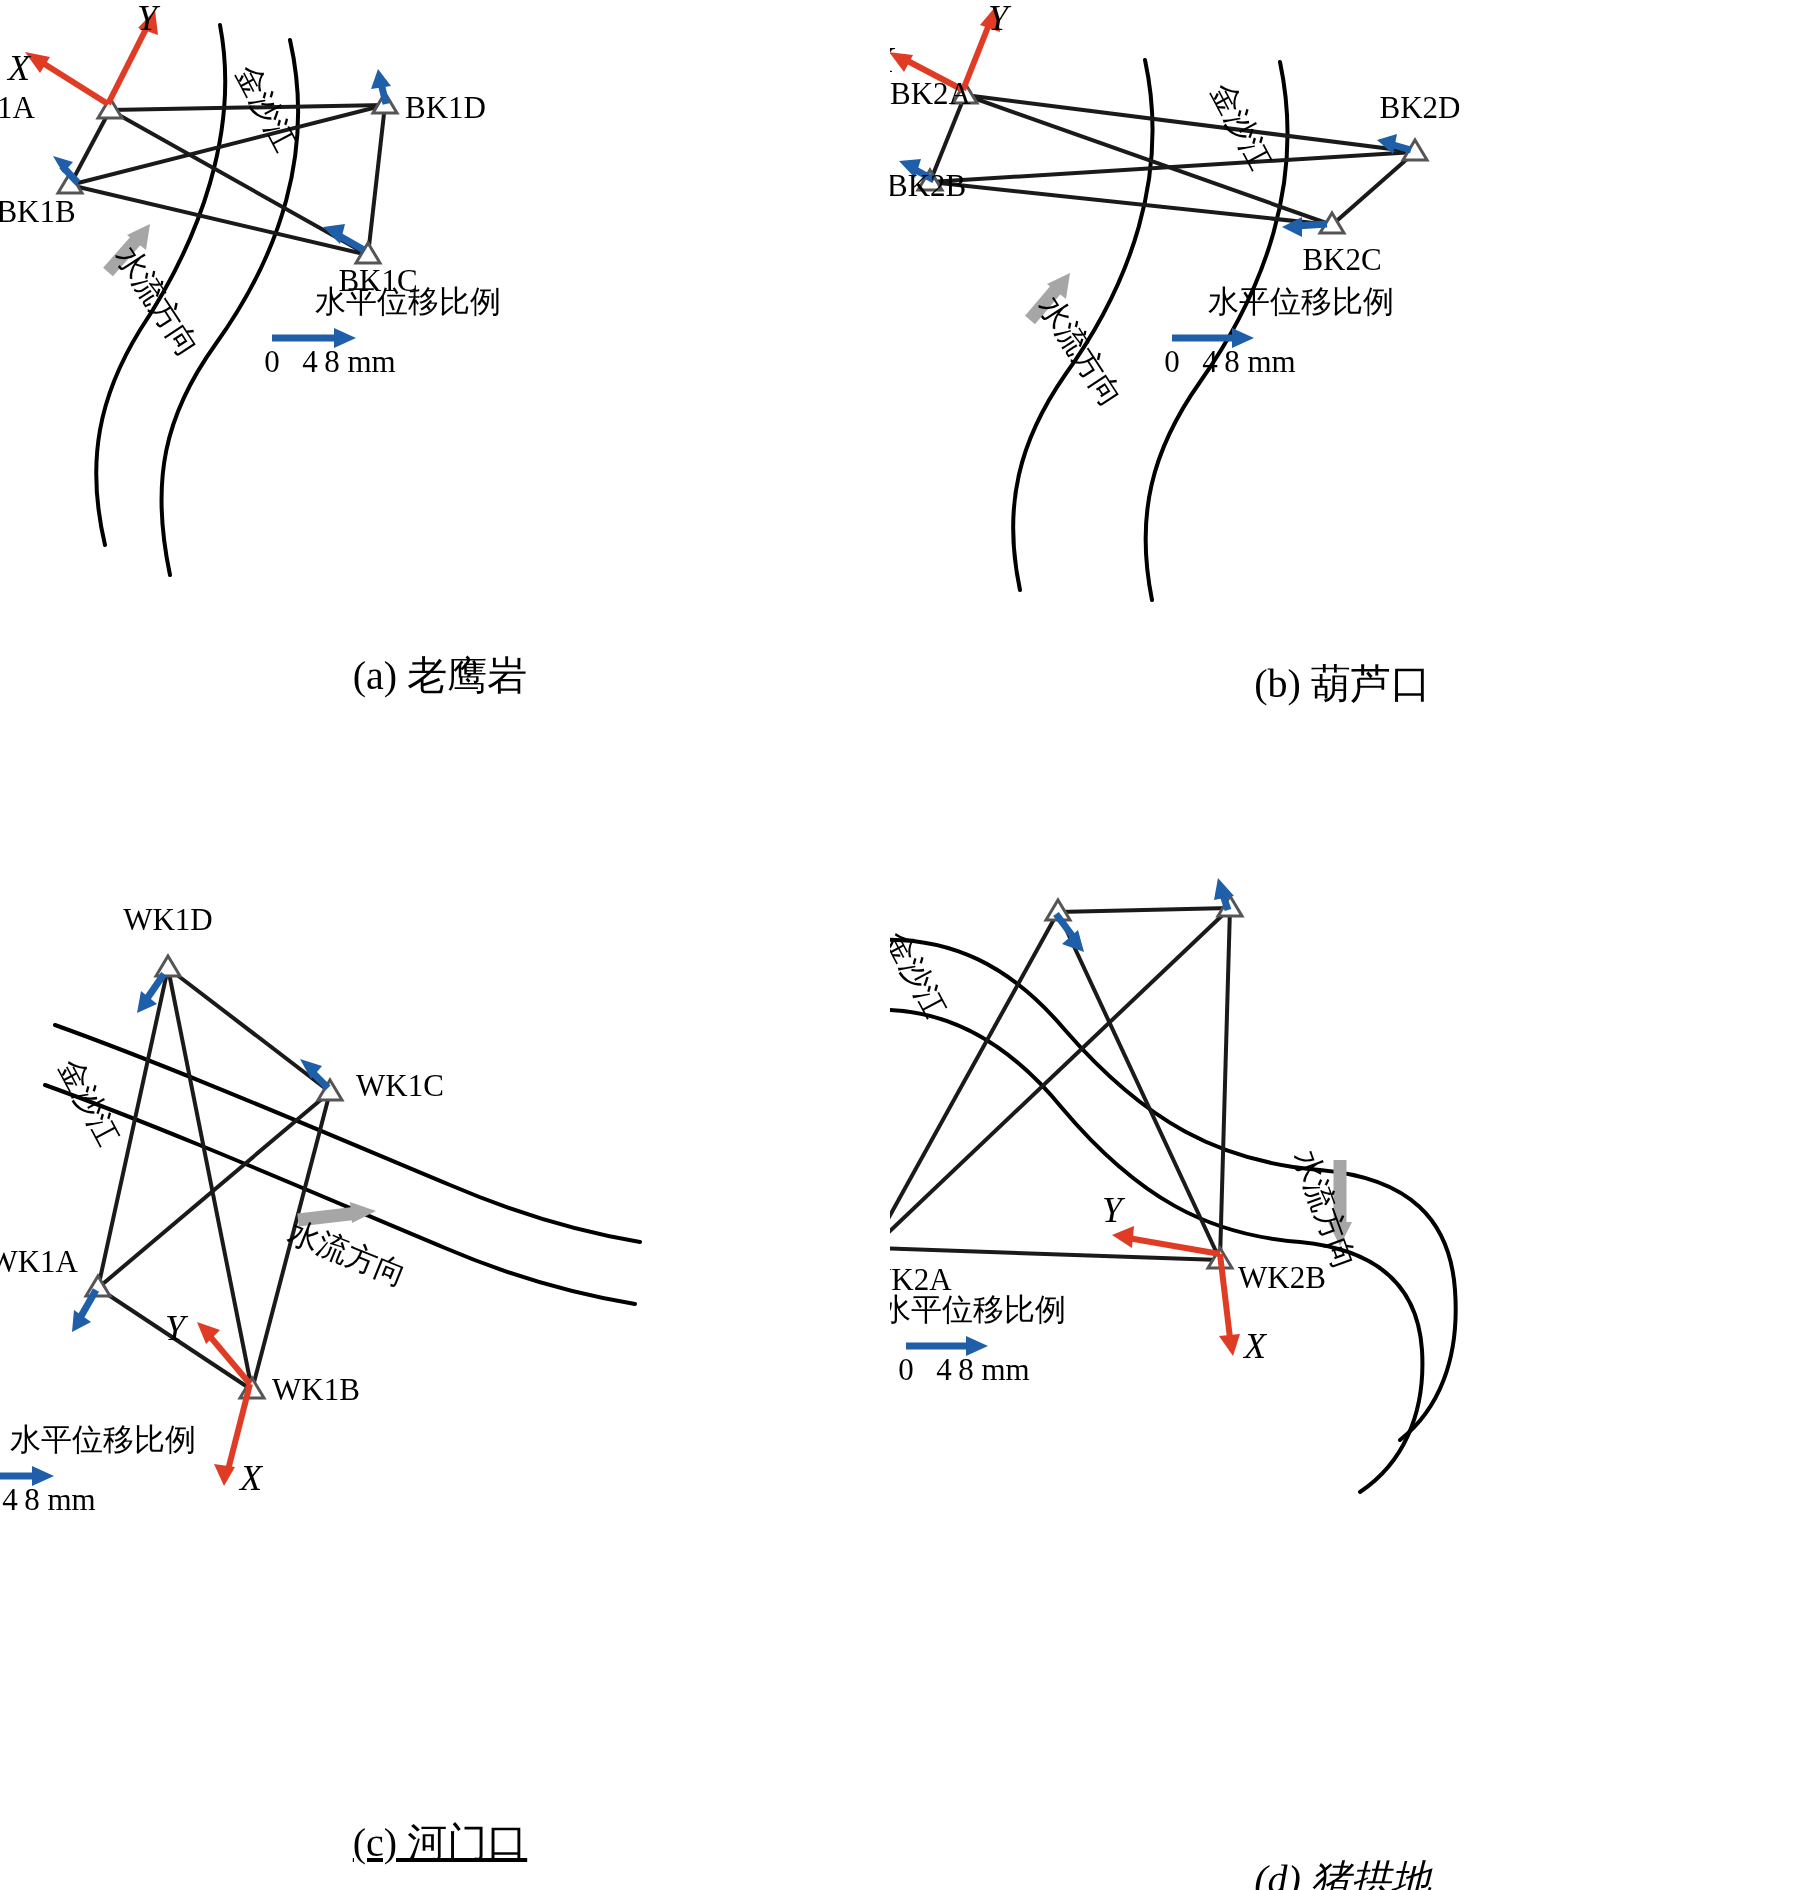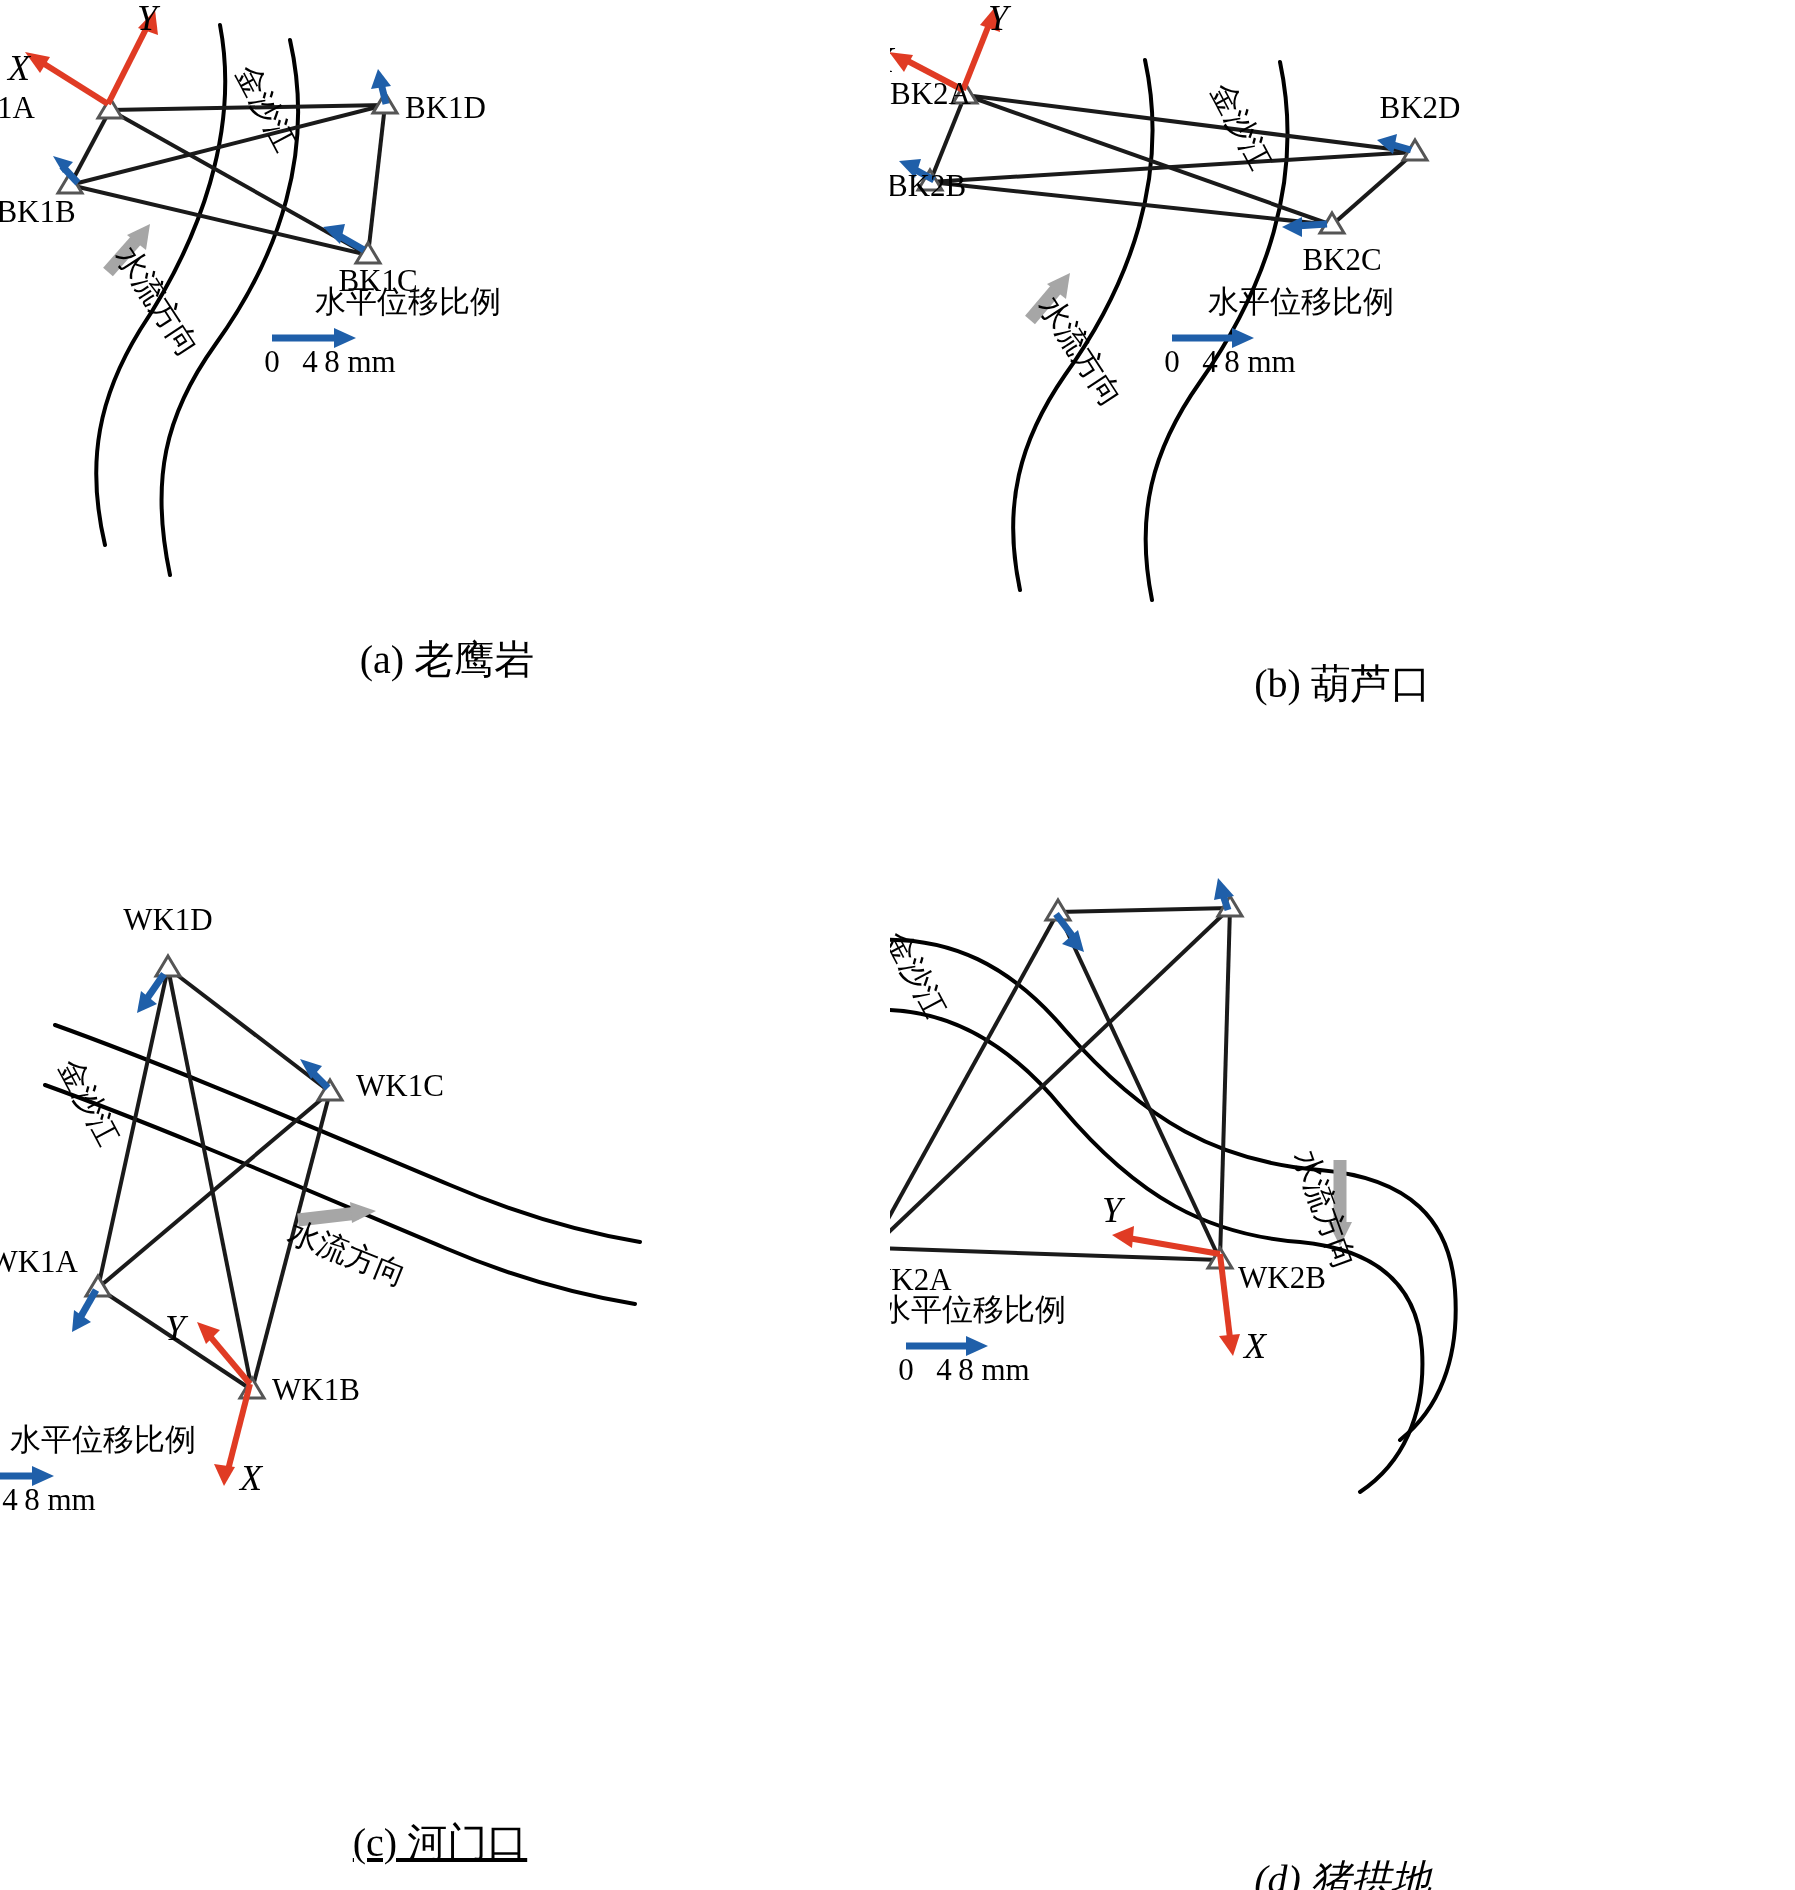--- a/index.html
+++ b/index.html
@@ -33,21 +33,21 @@
     height: 100%;
   }
   .caption {
     position: absolute;
     width: 100%;
     text-align: center;
     font-size: 40px;
     font-family: "Liberation Serif", serif;
     white-space: nowrap;
   }
-  .cap-a { left: 0; top: 632px; margin-left: 7px; }
+  .cap-a { left: 0; top: 648px; }
   .cap-b { left: 0; top: 656px; }
   .cap-c { left: 0; top: 945px; text-decoration: underline; }
   .cap-d { left: 0; top: 982px; font-style: italic; }
 
   text {
     font-family: "Liberation Serif", serif;
     fill: #000000;
   }
   .lbl { font-size: 31px; }
   .axis-lbl { font-size: 36px; font-style: italic; }

